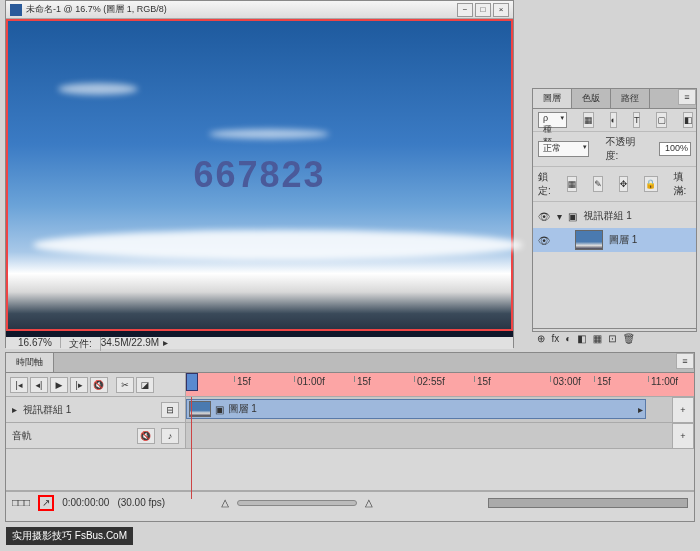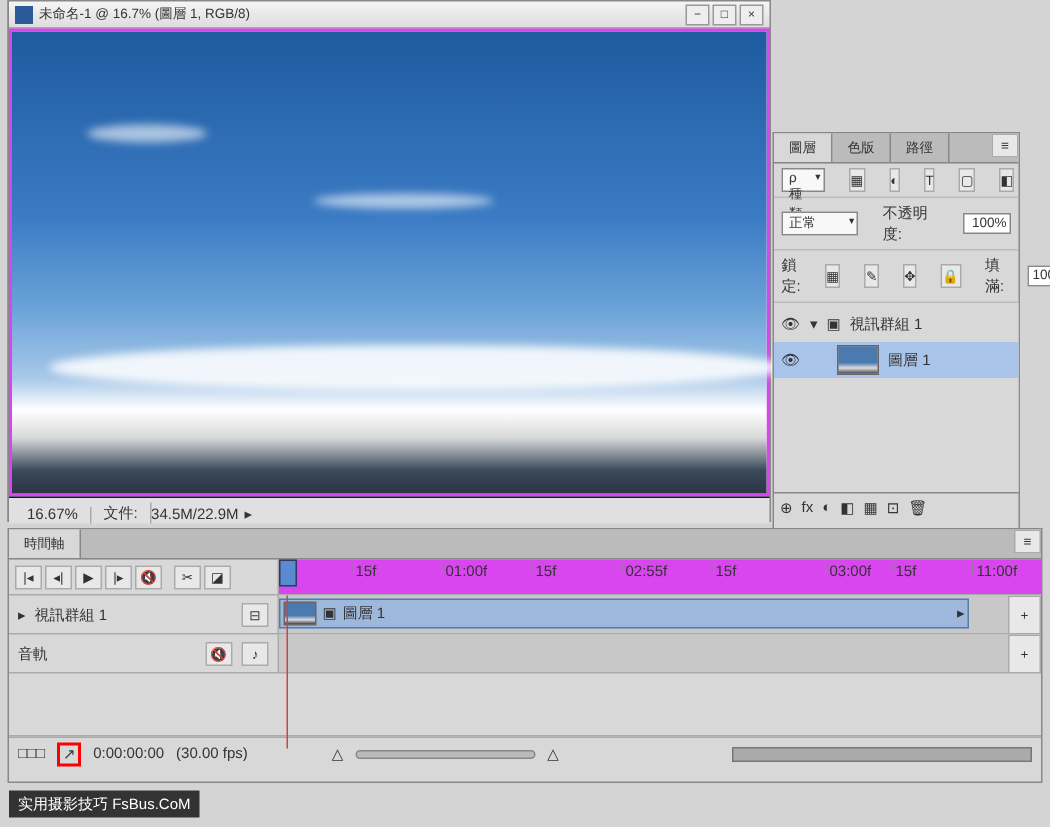--- a/index.html
+++ b/index.html
@@ -1,44 +1,44 @@
 <!DOCTYPE html>
 <html><head>
 <meta charset="utf-8">
 <style>
 *{box-sizing:border-box;margin:0;padding:0;font-family:"Microsoft YaHei",Arial,sans-serif;font-size:10px;color:#333}
 body{background:#d4d4d4;width:700px;height:551px;position:relative;overflow:hidden}
-.win{position:absolute;background:#d946ef;border:1px solid #888}
+.win{position:absolute;background:#ef4444;border:1px solid #888}
 .tb{height:18px;background:linear-gradient(#f5f5f5,#ddd);display:flex;align-items:center;padding:0 4px;border-bottom:1px solid #aaa}
 .tb .ttl{flex:1;font-size:9px}
 .wbtn{width:16px;height:14px;border:1px solid #999;background:#eee;margin-left:2px;display:flex;align-items:center;justify-content:center;font-size:8px}
 .canvas{position:relative;background:#fff;margin:2px}
 .sky{position:absolute;top:0;left:0;right:0;bottom:0;background:linear-gradient(180deg,#1e5a9e 0%,#3b7bc4 40%,#6ba3d8 60%,#a8c8e8 75%,#fff 82%,#d8d8d8 88%,#3a4a5a 95%,#2a3545 100%)}
 .cloud{position:absolute;background:rgba(255,255,255,.6);border-radius:50%;filter:blur(3px)}
 .wm{position:absolute;top:50%;left:50%;transform:translate(-50%,-50%);font-size:36px;font-weight:bold;color:#4a5a9a;letter-spacing:2px}
-.sb{height:18px;background:#e0e0e0;border-top:1px solid #0f172a;display:flex;align-items:flex-end;padding:0 4px;font-size:9px}
+.sb{height:18px;background:#e0e0e0;border-top:6px solid #0f172a;display:flex;align-items:flex-start;padding:0 4px;font-size:9px}
 .sb .cell{border-right:1px solid #aaa;padding:0 8px}
 .panel{position:absolute;background:#d8d8d8;border:1px solid #888}
 .tabs{height:20px;display:flex;background:#bbb;border-bottom:1px solid #888}
 .tab{padding:3px 10px;font-size:9px;border-right:1px solid #888}
 .tab.on{background:#d8d8d8}
 .row{display:flex;align-items:center;padding:3px 5px;gap:16px;border-bottom:1px solid #bbb}
 .sel{height:16px;border:1px solid #888;background:#f8f8f8;padding:0 14px 0 4px;font-size:9px;position:relative}
 .sel::after{content:"▾";position:absolute;right:2px;top:1px;font-size:7px}
 .inp{width:36px;height:14px;border:1px solid #888;background:#fff;text-align:right;padding:0 2px;font-size:9px}
 .ibtn{width:18px;height:16px;border:1px solid #aaa;background:#e8e8e8;display:flex;align-items:center;justify-content:center;font-size:9px}
 .layers{background:#d8d8d8;padding:2px 0}
 .lrow{display:flex;align-items:center;height:24px;padding:0 4px;gap:6px}
 .lrow.sel2{background:#a8c4e8}
 .eye{width:14px;text-align:center}
 .thumb{width:28px;height:20px;background:linear-gradient(#4a7ab0 60%,#ddd 80%,#445 100%);border:1px solid #666}
 .pfoot{height:20px;border-top:1px solid #888;display:flex;align-items:center;padding:0 4px;gap:6px;font-size:9px}
 .tlhead{height:24px;display:flex;align-items:center;border-bottom:1px solid #aaa}
 .tlctl{width:180px;display:flex;align-items:center;gap:2px;padding:0 4px;border-right:1px solid #aaa;height:100%}
-.ruler{flex:1;height:100%;position:relative;background:#d946ef;display:flex;align-items:center;font-size:8px}
+.ruler{flex:1;height:100%;position:relative;background:#fca5a5;display:flex;align-items:center;font-size:8px}
 .tick{position:absolute;top:3px;border-left:1px solid #888;height:6px;padding-left:2px}
 .ph{position:absolute;top:0;width:12px;height:18px;background:#5a8ad0;border:1px solid #336}
 .tlrow{height:26px;display:flex;border-bottom:1px solid #aaa}
 .tlrow .lab{width:180px;display:flex;align-items:center;padding:0 6px;gap:6px;border-right:1px solid #aaa;font-size:9px}
 .tlrow .trk{flex:1;position:relative;background:#c8c8c8}
 .clip{position:absolute;top:2px;height:20px;background:#9eb8dc;border:1px solid #5a7aa8;display:flex;align-items:center;gap:4px;padding:0 2px}
 .tlfoot{height:22px;border-top:1px solid #aaa;display:flex;align-items:center;padding:0 6px;gap:8px;font-size:9px}
 .redbox{border:2px solid red;width:16px;height:16px;display:flex;align-items:center;justify-content:center}
 .site{position:absolute;bottom:6px;left:6px;background:#333;color:#fff;padding:2px 6px;font-size:10px}
 </style>
@@ -52,30 +52,31 @@
     <div class="wbtn">−</div>
     <div class="wbtn">□</div>
     <div class="wbtn">×</div>
   </div>
   <div class="canvas" style="height:308px">
     <div class="sky">
       <div class="cloud" style="left:10%;top:20%;width:80px;height:12px"></div>
       <div class="cloud" style="left:40%;top:35%;width:120px;height:10px"></div>
       <div class="cloud" style="left:5%;top:68%;width:490px;height:30px;background:rgba(255,255,255,.85)"></div>
     </div>
+    <div class="wm">667823</div>
   </div>
   <div class="sb">
     <span class="cell">16.67%</span>
     <span class="cell">文件:</span>
     <span>34.5M/22.9M</span>
     <span style="margin-left:4px">▸</span>
   </div>
 </div>
 
-<div class="panel" style="right:20px;top:88px;width:165px;height:284px">
+<div class="panel" style="right:3px;top:88px;width:165px;height:244px">
   <div class="tabs">
     <div class="tab on">圖層</div>
     <div class="tab">色版</div>
     <div class="tab">路徑</div>
     <div style="flex:1"></div>
     <div class="ibtn">≡</div>
   </div>
   <div class="row">
     <div class="sel">ρ 種類</div>
     <span class="ibtn">▦</span>

